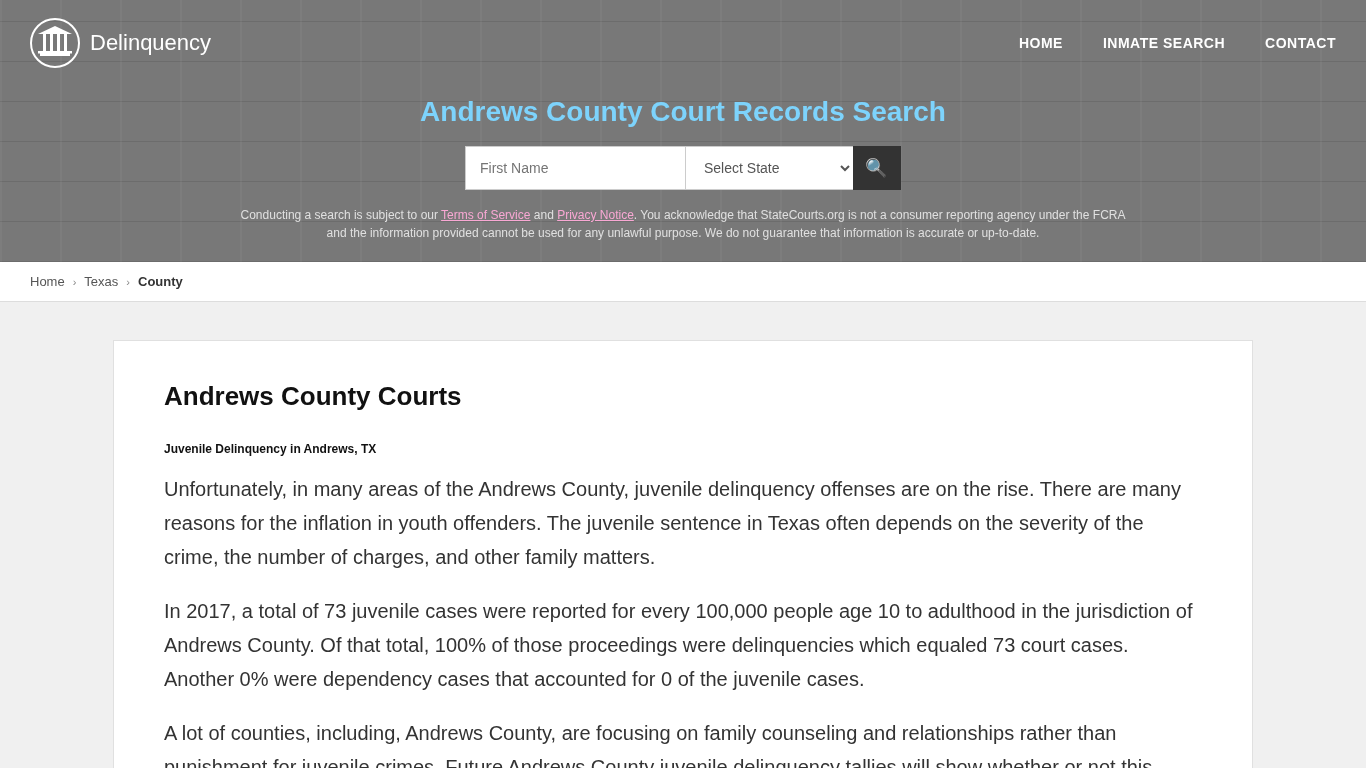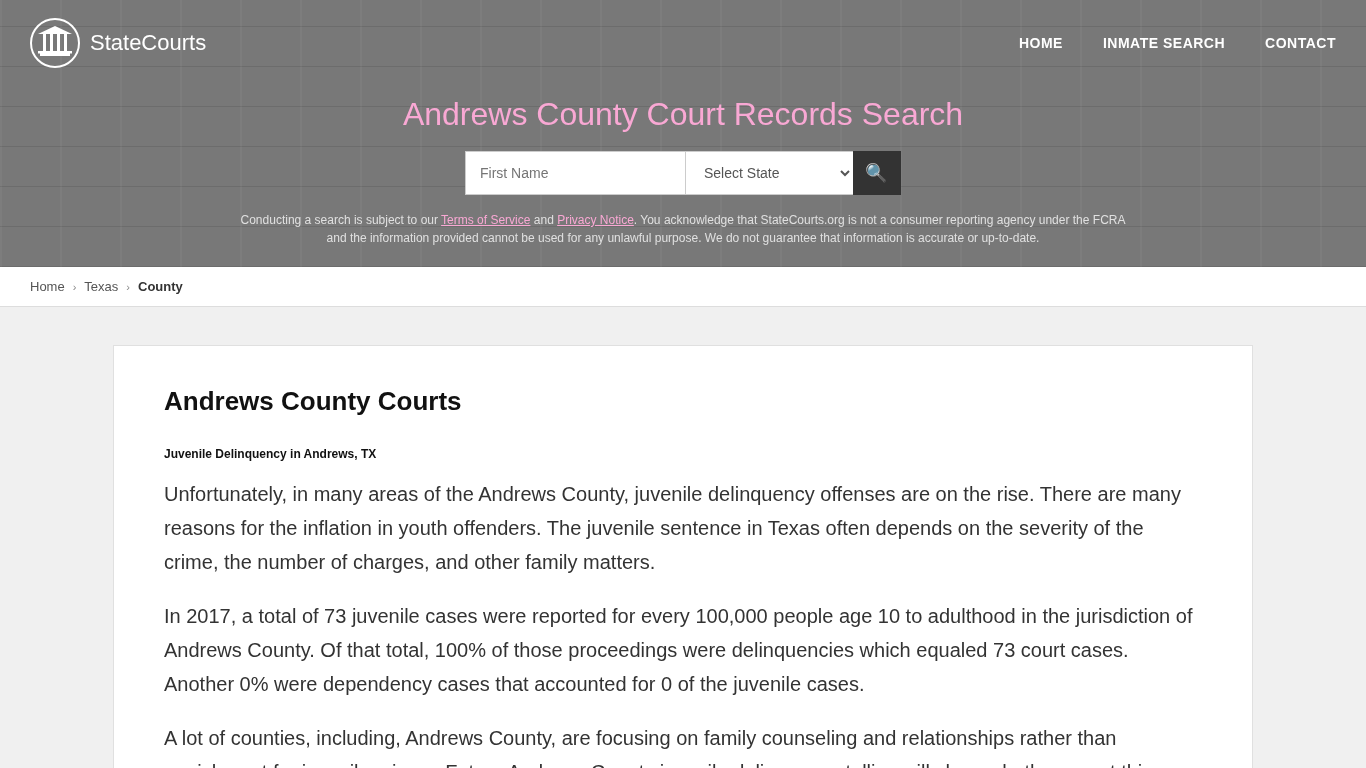--- a/index.html
+++ b/index.html
@@ -53,23 +53,23 @@
       font-weight: bold;
       letter-spacing: 0.5px;
     }
 
     
     .search-section {
       text-align: center;
       padding: 10px 0 20px;
     }
     .page-title {
-      color: #f9a8d4;
-      font-size: 32px;
-      font-weight: normal;
+      color: #7dd3fc;
+      font-size: 28px;
+      font-weight: bold;
       margin-bottom: 18px;
     }
     .search-bar {
       display: flex;
       justify-content: center;
       gap: 0;
       margin-bottom: 16px;
     }
     .search-bar input, .search-bar select {
       height: 44px;
@@ -211,21 +211,21 @@
           <rect x="10" y="35" width="30" height="3" fill="white"></rect>
           <rect x="8" y="33" width="34" height="2.5" fill="white"></rect>
           <rect x="13" y="16" width="3" height="17" fill="white"></rect>
           <rect x="20" y="16" width="3" height="17" fill="white"></rect>
           <rect x="27" y="16" width="3" height="17" fill="white"></rect>
           <rect x="34" y="16" width="3" height="17" fill="white"></rect>
           <polygon points="25,8 8,16 42,16" fill="white"></polygon>
           <circle cx="25" cy="11" r="2" fill="white"></circle>
         </svg>
         <span class="logo-text">
-          <span>StateCourts</span>
+          <span>Delinquency</span>
         </span>
       </a>
       <div class="nav-links">
         <a class="nav-link" href="#">HOME</a>
         <a class="nav-link" href="#">INMATE SEARCH</a>
         <a class="nav-link" href="#">CONTACT</a>
       </div>
     </nav>
 
     <div class="search-section">

